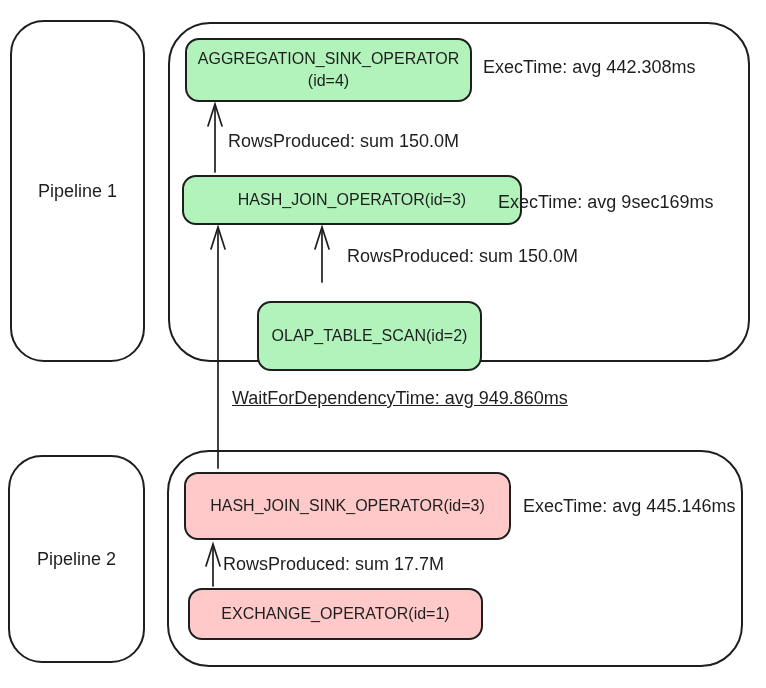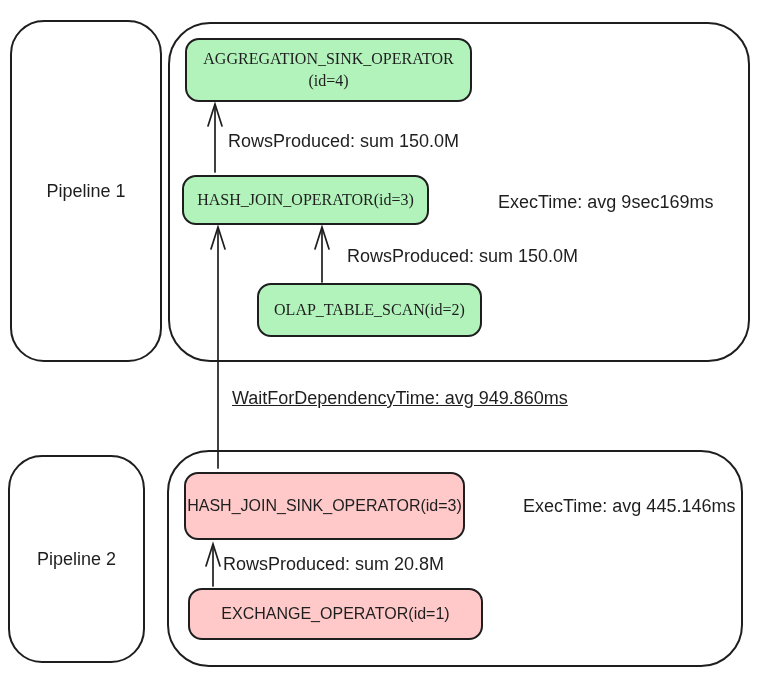--- a/index.html
+++ b/index.html
@@ -15,34 +15,34 @@
   .container-box{
     position:absolute;border:2.2px solid #1e1e1e;border-radius:42px;
     background:#ffffff;box-sizing:border-box;
   }
   .node{
     position:absolute;border:2.2px solid #1e1e1e;border-radius:14px;
     display:flex;flex-direction:column;align-items:center;justify-content:center;
     font-size:16px;line-height:1.35;box-sizing:border-box;white-space:nowrap;
     text-align:center;z-index:3;
   }
-  .node.green{background:#b2f2bb;font-family:Liberation Serif, serif;}
+  .node.green{background:#b2f2bb;}
   .node.pink{background:#ffc9c9;}
   .annot{
     position:absolute;font-size:18px;white-space:nowrap;z-index:4;
   }
   svg.arrows{position:absolute;left:0;top:0;z-index:2;pointer-events:none;}
   svg.arrows line, svg.arrows polyline{stroke:#1e1e1e;stroke-width:1.7;fill:none;stroke-linecap:round;}
 </style>
 </head>
 <body>
 
 <div class="canvas">
 
-  <div class="pipe-label-box" style="left:10px;top:20px;width:152px;height:342px;">
+  <div class="pipe-label-box" style="left:10px;top:20px;width:135px;height:342px;">
     <span>Pipeline 1</span>
   </div>
   <div class="pipe-label-box" style="left:8px;top:455px;width:137px;height:208px;">
     <span>Pipeline 2</span>
   </div>
 
   <div class="container-box" style="left:168px;top:22px;width:582px;height:340px;"></div>
   <div class="container-box" style="left:167px;top:450px;width:576px;height:217px;"></div>
 
   <svg class="arrows" width="766" height="688" viewBox="0 0 766 688">
@@ -61,34 +61,35 @@
     <g>
       <line x1="213" y1="586" x2="213" y2="545"></line>
       <polyline points="206,566 213,544 220,566"></polyline>
     </g>
   </svg>
 
   <div class="node green" style="left:185px;top:38px;width:287px;height:64px;">
     <span>AGGREGATION_SINK_OPERATOR</span>
     <span>(id=4)</span>
   </div>
-  <div class="node green" style="left:182px;top:175px;width:247px;height:50px;">
+  <div class="node green" style="left:182px;top:175px;width:340px;height:50px;">
     <span>HASH_JOIN_OPERATOR(id=3)</span>
   </div>
-  <div class="node green" style="left:257px;top:283px;width:225px;height:54px;">
+  <div class="node green" style="left:257px;top:301px;width:225px;height:70px;">
     <span>OLAP_TABLE_SCAN(id=2)</span>
   </div>
 
-  <div class="node pink" style="left:184px;top:472px;width:281px;height:68px;">
+  <div class="node pink" style="left:184px;top:472px;width:327px;height:68px;">
     <span>HASH_JOIN_SINK_OPERATOR(id=3)</span>
   </div>
   <div class="node pink" style="left:188px;top:588px;width:295px;height:52px;">
     <span>EXCHANGE_OPERATOR(id=1)</span>
   </div>
 
+  <div class="annot" style="left:483px;top:57px;">ExecTime: avg 442.308ms</div>
   <div class="annot" style="left:228px;top:131px;">RowsProduced: sum 150.0M</div>
   <div class="annot" style="left:498px;top:192px;text-align:right;">ExecTime: avg 9sec169ms</div>
   <div class="annot" style="left:347px;top:246px;">RowsProduced: sum 150.0M</div>
   <div class="annot" style="left:232px;top:388px;text-decoration:underline;">WaitForDependencyTime: avg 949.860ms</div>
   <div class="annot" style="left:523px;top:496px;">ExecTime: avg 445.146ms</div>
-  <div class="annot" style="left:223px;top:554px;">RowsProduced: sum 20.8M</div>
+  <div class="annot" style="left:223px;top:554px;">RowsProduced: sum 17.7M</div>
 
 </div>
 
 </body></html>

